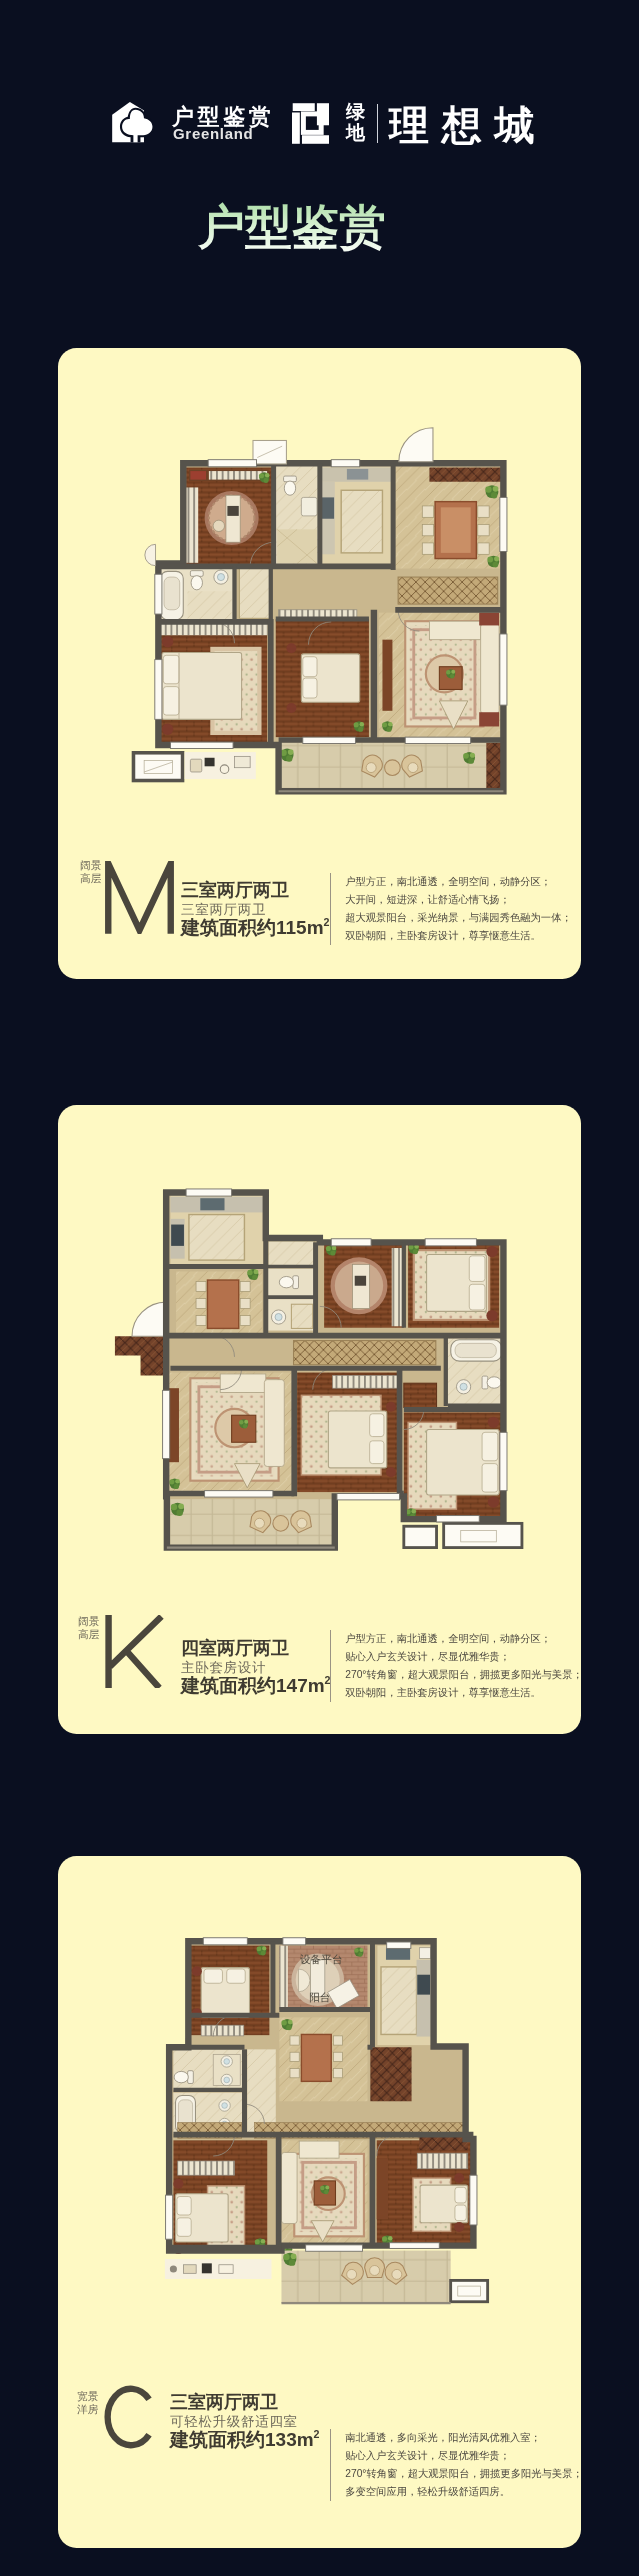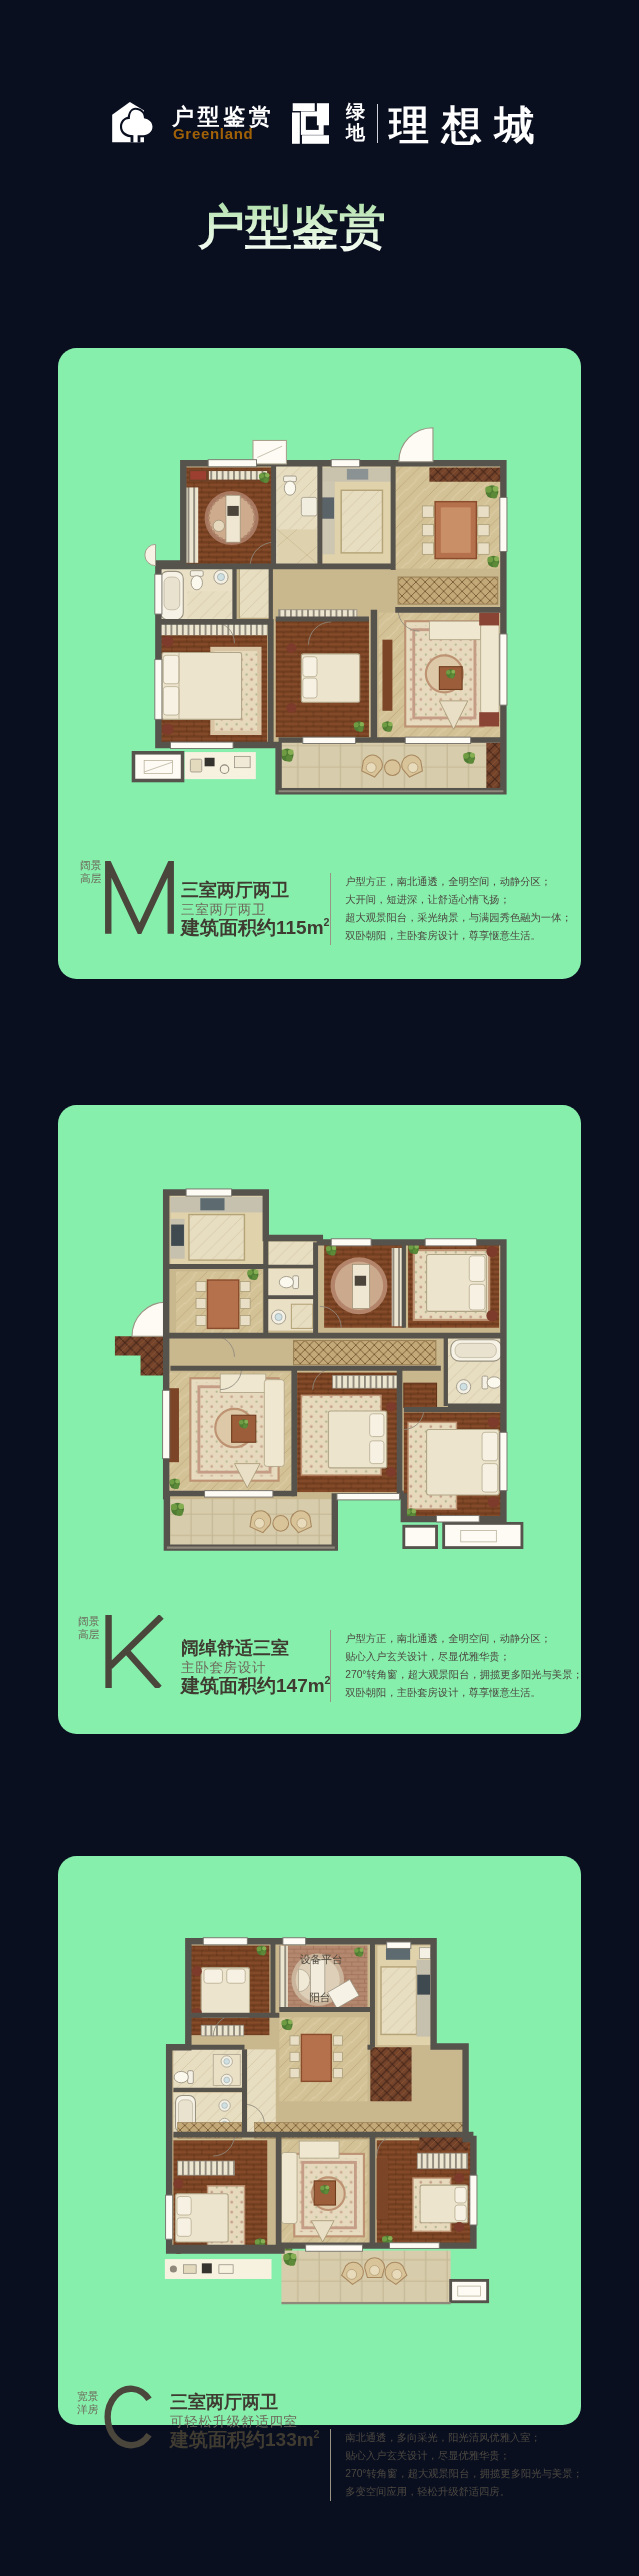--- a/index.html
+++ b/index.html
@@ -1,35 +1,35 @@
 <!DOCTYPE html>
 <html style="font-size:11.4px"><head><meta charset="utf-8">
 <style>
 html,body{margin:0;padding:0;}
 *{-webkit-font-smoothing:antialiased;}
 body{width:640px;height:2576px;background:#0a0f20;font-family:"Liberation Sans",sans-serif;position:relative;overflow:hidden;}
-.card{position:absolute;left:58px;width:523px;background:#86efac;border-radius:18.5px;}
+.card{position:absolute;left:58px;width:523px;background:#fef9c3;border-radius:18.5px;}
 .info{position:absolute;}
 .tag{position:absolute;font-size:10.7px;color:#6d685a;line-height:12.8px;}
 .h1{font-size:18px;font-weight:bold;color:#3f3b31;letter-spacing:0px;}
 .h2{font-size:13.5px;color:#6d685a;letter-spacing:0.7px;margin-top:-1.4px;}
 .h3{font-size:19px;font-weight:bold;color:#3f3b31;margin-top:-1.4px;letter-spacing:0px;line-height:21.3px;}
 .desc{position:absolute;font-size:10.3px;color:#4c4840;line-height:18px;border-left:1.4px solid #9a9484;padding-left:14.2px;white-space:nowrap;}
 sup{font-size:10.7px;vertical-align:7.8px;line-height:7.1px;}
 </style></head><body>
 
 <svg style="position:absolute;left:112px;top:102px" width="47" height="41" viewBox="0 0 66 58">
 <path d="M0 18 L25 0 L45 12 L45 57 L0 57 Z" fill="#ffffff"></path>
 <path d="M33 8 C41 8 47 14 48 21 C55 23 60 29 60 36 C60 44 53 50 45 50 L40 50 L40 57 L26 57 L26 50 C17 49 11 43 11 35 C11 28 16 22 22 21 C23 14 27 8 33 8 Z" fill="#0a0f20"></path>
 <path d="M33 11 C40 11 45 16 45 23 C52 24 57 29 57 35 C57 42 51 47 44 47 L36 47 L36 57 L30 57 L30 47 C22 47 14 43 14 35 C14 28 19 23 25 24 C25 17 27 11 33 11 Z" fill="#ffffff"></path>
 </svg>
 
 <div style="position:absolute;left:172px;top:102px;color:#fff;font-size:22px;font-weight:bold;letter-spacing:3.6px;">户型鉴赏</div>
 
-<div style="position:absolute;left:173px;top:125px;color:#a16207;font-size:15px;font-weight:bold;letter-spacing:0.7px;">Greenland</div>
+<div style="position:absolute;left:173px;top:125px;color:#e5e5e5;font-size:15px;font-weight:bold;letter-spacing:0.7px;">Greenland</div>
 
 <svg style="position:absolute;left:292px;top:103px" width="37" height="41" viewBox="0 0 52 57">
 <g fill="#ffffff">
 <rect x="1" y="0" width="31" height="11"></rect>
 <rect x="35" y="0" width="17" height="31"></rect>
 <rect x="0" y="13" width="11" height="44"></rect>
 <rect x="14" y="45" width="38" height="12"></rect>
 </g>
 <rect x="16" y="15" width="25" height="26" fill="none" stroke="#ffffff" stroke-width="7"></rect>
 </svg>
@@ -521,29 +521,29 @@
 <path d="M235 2176 H471" stroke="#8f897c" stroke-width="3"></path>
 
 </svg>
 
 <div class="tag" style="left:20px;top:510px;">阔景<br>高层</div>
 
 <svg class="info" style="left:47px;top:510px" width="60" height="73" viewBox="0 0 84 102">
 <path d="M5 0 V102 M79 2 L7 72 M30 50 L76 102" stroke="#4a463c" stroke-width="9" fill="none"></path>
 </svg>
 <div class="info" style="left:123px;top:531px;">
-<div class="h1">阔绰舒适三室</div>
+<div class="h1">四室两厅两卫</div>
 <div class="h2">主卧套房设计</div>
 <div class="h3">建筑面积约147m<sup>2</sup></div>
 </div>
 
 <div class="desc" style="left:272px;top:525px;">户型方正，南北通透，全明空间，动静分区；<br>贴心入户玄关设计，尽显优雅华贵；<br>270°转角窗，超大观景阳台，拥揽更多阳光与美景；<br>双卧朝阳，主卧套房设计，尊享惬意生活。</div>
 
 </div>
-<div class="card" style="top:1856px;height:569px;">
+<div class="card" style="top:1856px;height:692px;">
 <svg style="position:absolute;left:0px;top:0px" width="523" height="632" viewBox="82 2611 735 889">
 
 <path d="M265 2731 H610 V2879 H655 V3009 H666 V3159 H396 V3166 H238 V2880 H265 Z" fill="#c9b78e"></path>
 
 <g>
         <rect x="268" y="2737" width="111" height="126" fill="url(#wood)"></rect>
 <rect x="283" y="2768" width="68" height="70" rx="3" fill="#ece4cd" stroke="#b0a587" stroke-width="1.5"></rect>
 <rect x="287" y="2770" width="26" height="20" rx="4" fill="#f6f1e2" stroke="#b0a587"></rect>
 <rect x="319" y="2770" width="26" height="20" rx="4" fill="#f6f1e2" stroke="#b0a587"></rect>
 <circle cx="277" cy="2773" r="7" fill="#7c3b2b"></circle>

